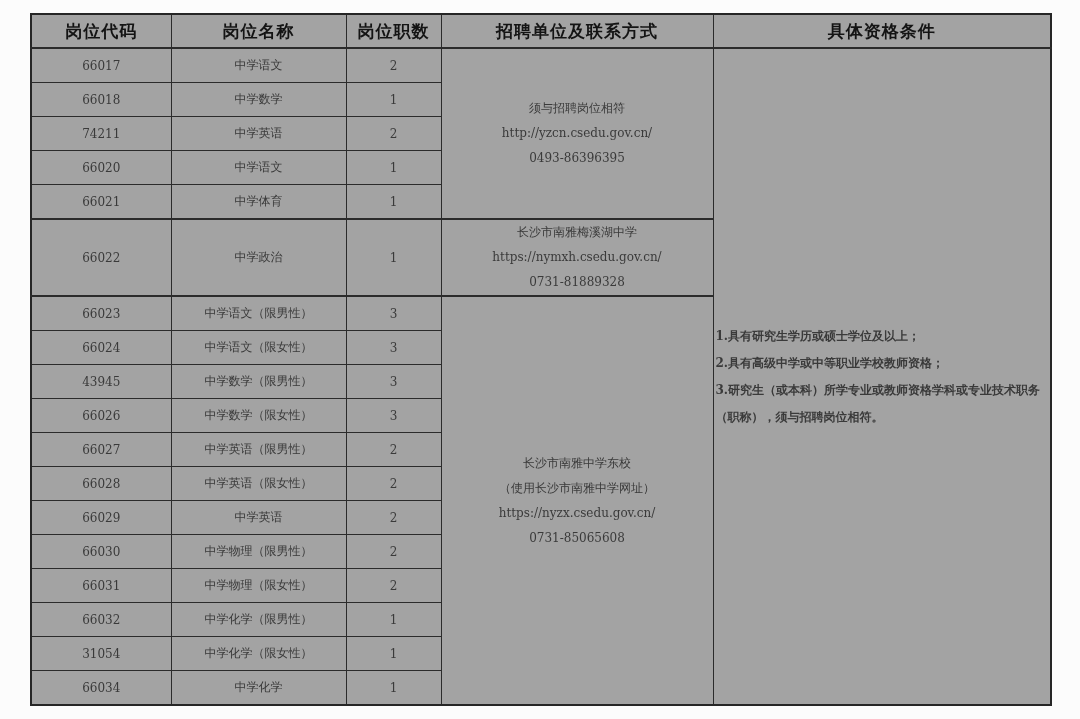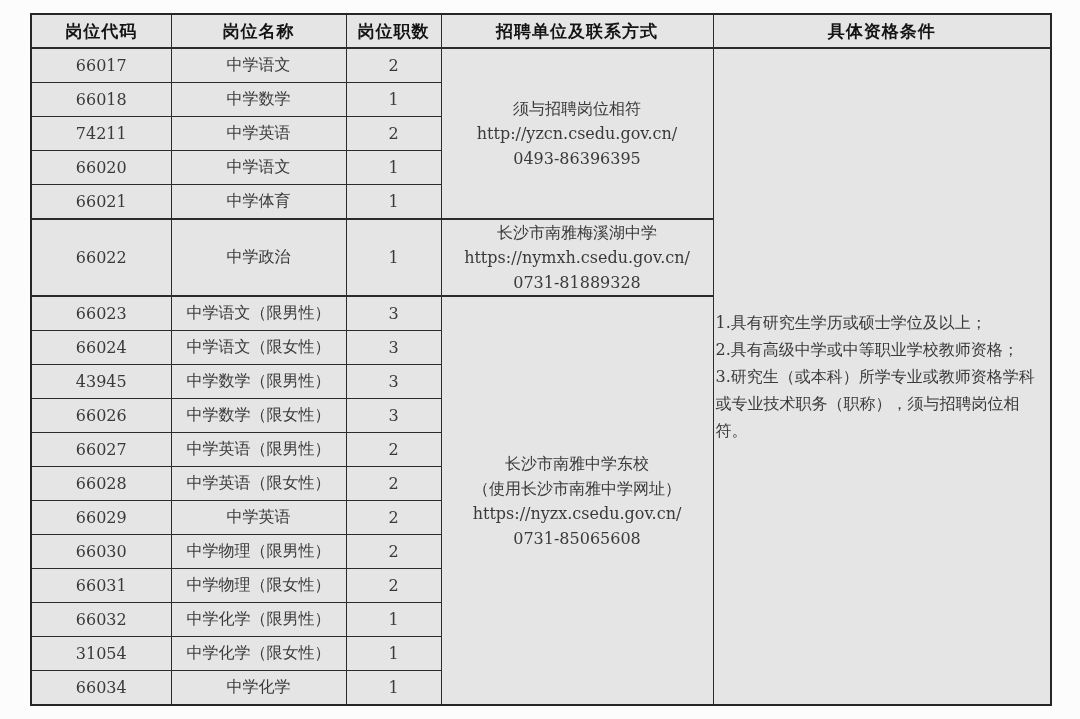--- a/index.html
+++ b/index.html
@@ -12,40 +12,40 @@
     height: 719px;
     overflow: hidden;
     font-family: "DejaVu Serif", "Liberation Serif", serif;
     color: #3a3a3a;
   }
   table.recruitment-table {
     border-collapse: collapse;
     table-layout: fixed;
     width: 1020px;
     margin: 13px 30px 4px 30px;
-    background: #e5e5e5;
+    background: #a3a3a3;
   }
   .recruitment-table th,
   .recruitment-table td {
     border: 1px solid #2b2b2b;
     text-align: center;
     vertical-align: middle;
     overflow: hidden;
     padding: 0 2px;
   }
   .recruitment-table th {
     height: 32px;
     font-size: 17px;
     font-weight: bold;
     color: #141414;
     letter-spacing: 1px;
   }
   .recruitment-table td {
     height: 33px;
-    font-size: 16px;
+    font-size: 12px;
     color: #3a3a3a;
   }
   
   table.recruitment-table {
     border: 2px solid #262626;
   }
   
   .recruitment-table thead th {
     border-bottom-width: 2px;
   }
@@ -56,20 +56,21 @@
     line-height: 25px;
     font-size: 16px;
   }
   .qual-cell {
     text-align: left;
     vertical-align: middle;
     padding: 0 8px 0 7px;
     font-size: 16px;
     line-height: 27px;
     color: #3a3a3a;
+    font-weight: bold;
   }
   .qual-cell div {
     text-align: left;
   }
 </style>
 </head>
 <body>
 
 <table class="recruitment-table">
   <colgroup>

